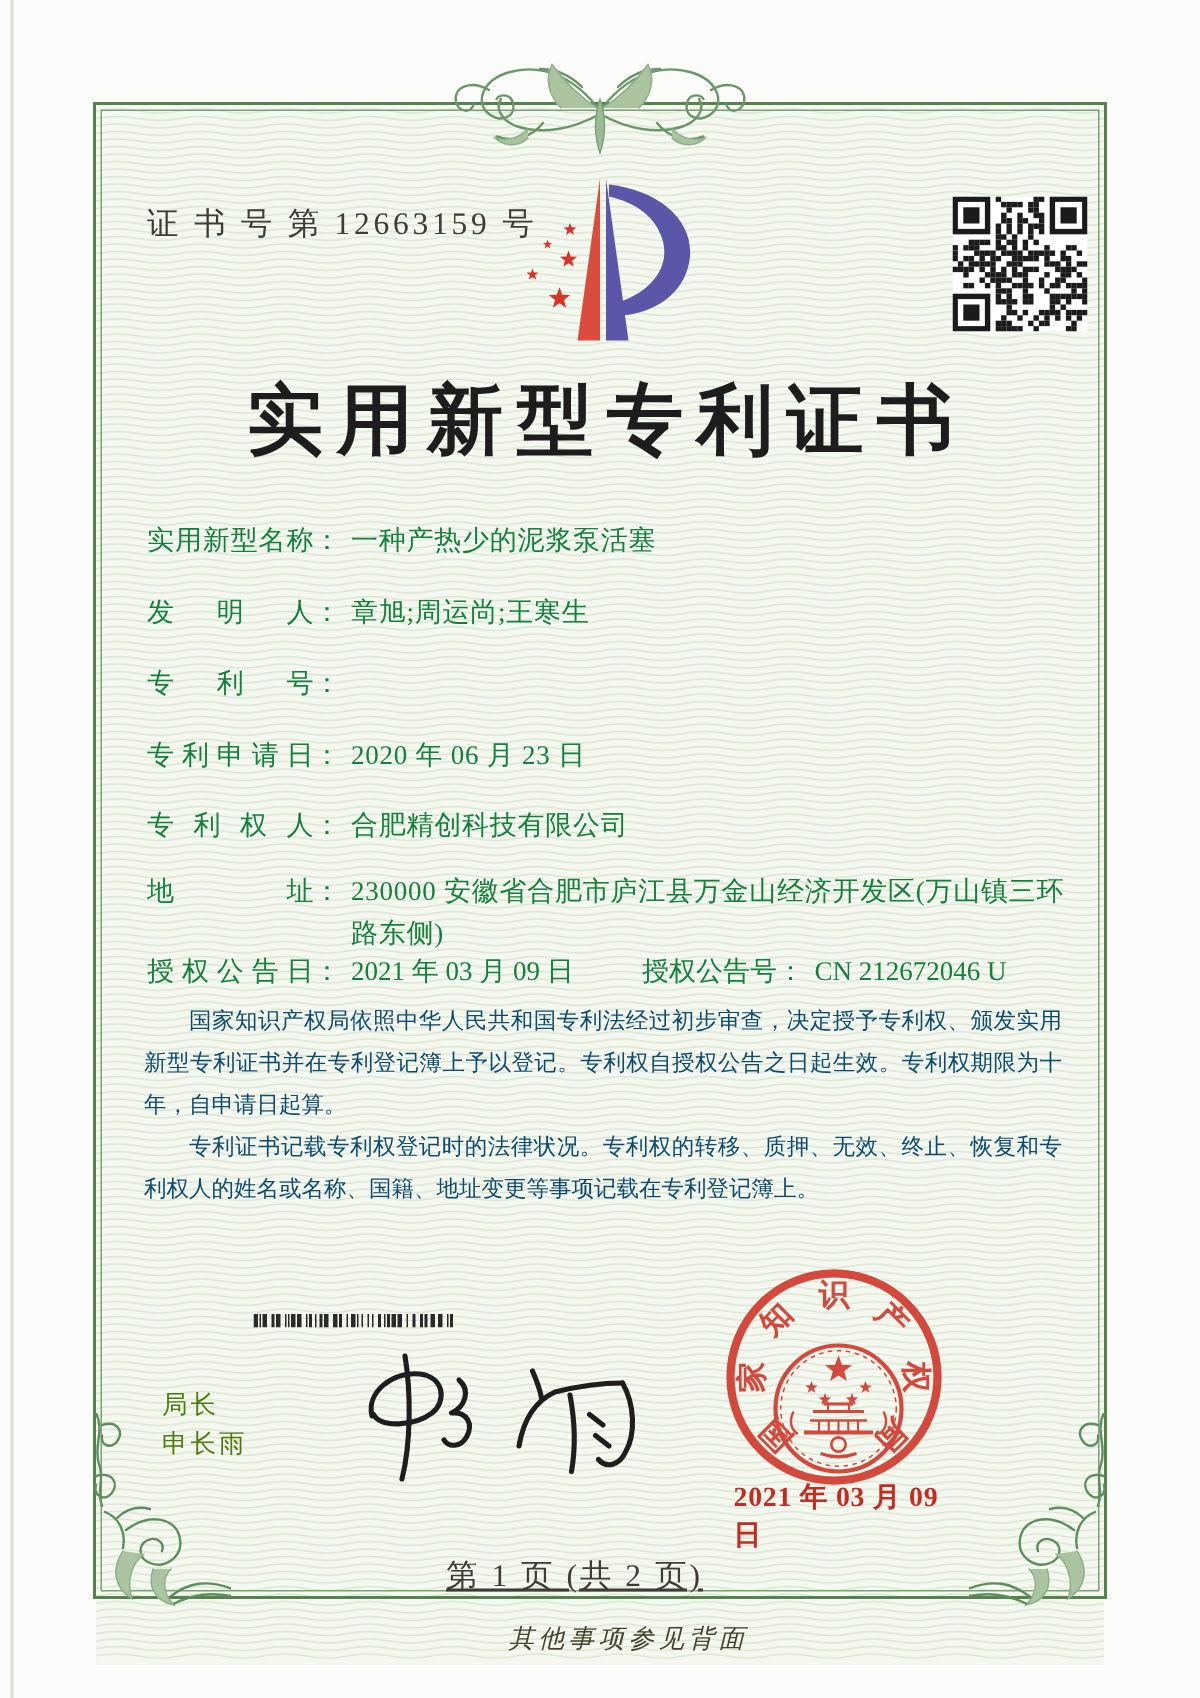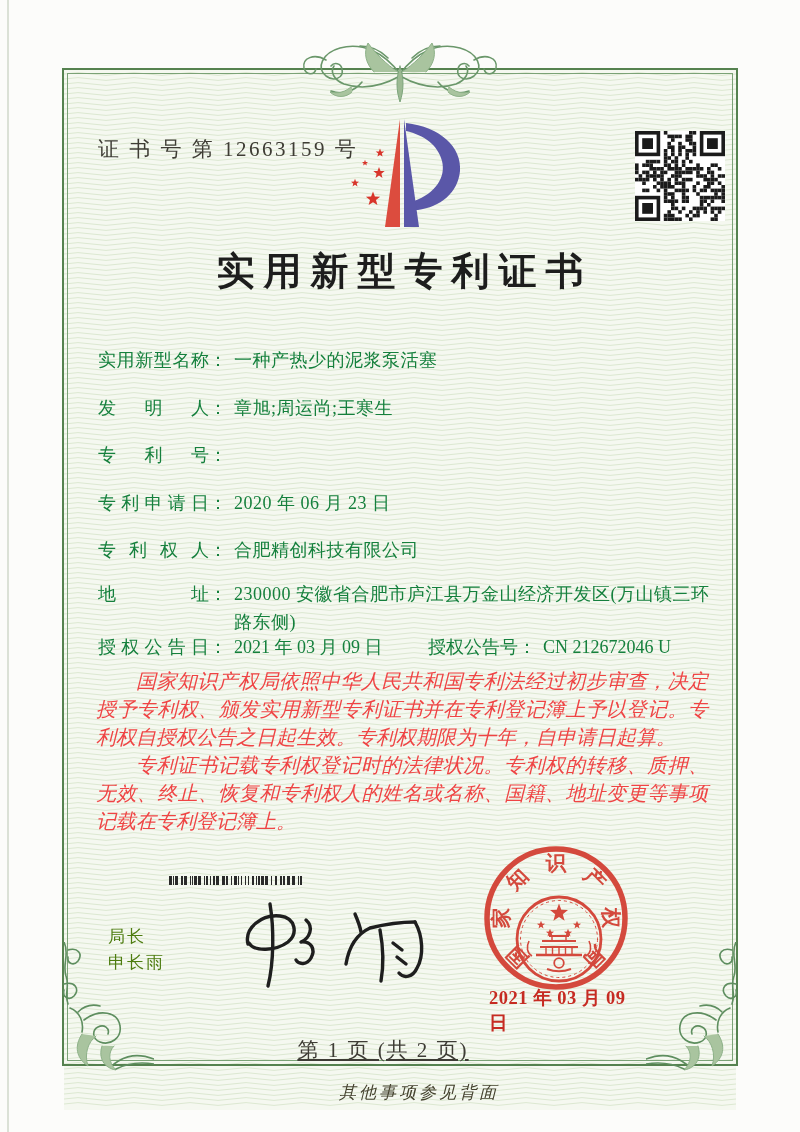--- a/index.html
+++ b/index.html
@@ -6,30 +6,30 @@
   .page{position:relative;width:800px;height:1132px;background:#fcfcfa;overflow:hidden;
         font-family:"Liberation Serif",serif;margin:0 auto;}
   .abs{position:absolute;}
   .scan-edge{left:7px;top:0;width:2px;height:1132px;background:#c9d3c3;opacity:.65;}
   .frame-outer{left:62px;top:68px;width:672px;height:994px;border:2px solid #55824f;z-index:2;}
   .frame-inner{left:67px;top:73px;width:664px;height:986px;border:1px solid #7ba276;z-index:2;}
   .waves{left:64px;top:70px;z-index:1;}
   .cert-no{left:98px;top:135px;font-size:21px;letter-spacing:2.5px;color:#3e3c34;z-index:5;}
   .logo{left:340px;top:113px;z-index:5;}
   .qr{left:635px;top:131px;z-index:5;}
-  .title{left:0;width:800px;top:246px;text-align:center;font-size:38px;font-weight:bold;
+  .title{left:0;width:800px;top:246px;text-align:center;font-size:51px;font-weight:bold;
          letter-spacing:9px;text-indent:9px;color:#1d1d1d;z-index:5;}
   .field-row{position:absolute;left:98px;width:616px;display:flex;font-size:18px;color:#15803d;
              line-height:28px;z-index:5;}
   .flabel{width:111px;flex:none;text-align:justify;text-align-last:justify;}
   .fcolon{flex:none;margin-right:7px;}
   .fvalue{flex:1;letter-spacing:.5px;}
   .fvalue2{flex:none;}
-  .paras{left:96px;top:667px;width:612px;z-index:5;color:#ef4444;font-size:20px;
-         line-height:28px;text-align:justify;font-style:italic;}
+  .paras{left:96px;top:667px;width:612px;z-index:5;color:#0c4a6e;font-size:15px;
+         line-height:28px;text-align:justify;}
   .paras p{margin:0;text-indent:2em;}
   .barcode{left:169px;top:876px;width:136px;height:9px;z-index:5;}
   .signer{left:108px;font-family:"Liberation Sans",sans-serif;font-size:17px;color:#4d7c0f;
           letter-spacing:2px;z-index:5;}
   .signer-title{top:925px;}
   .signer-name{top:951px;}
   .signature{left:218px;top:884px;z-index:5;}
   .seal{left:481px;top:843px;z-index:6;}
   .seal-date{left:489px;top:985px;width:160px;font-size:18.5px;font-weight:bold;color:#c62b22;
              letter-spacing:.5px;z-index:7;}

